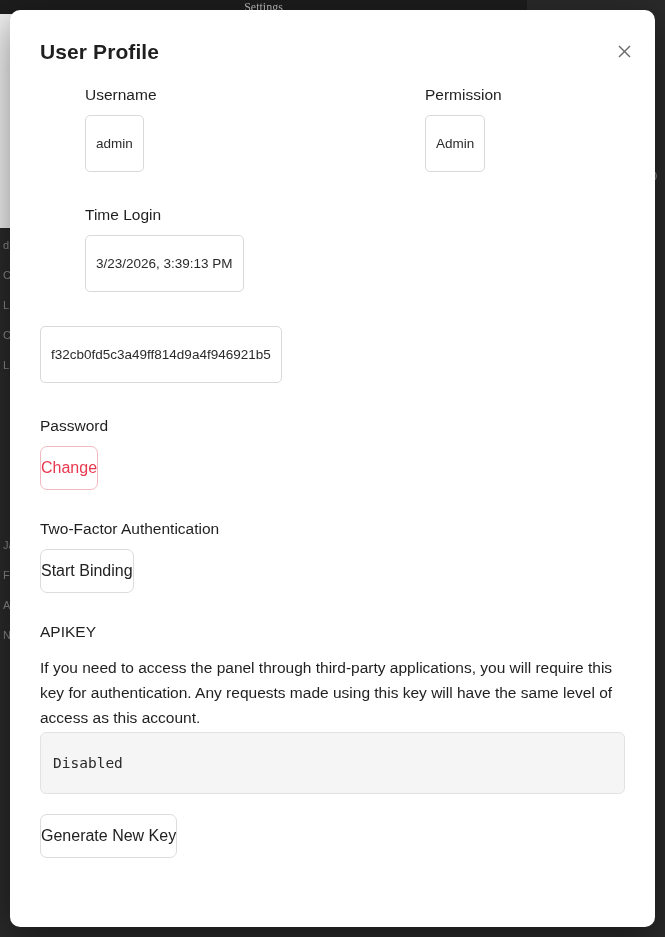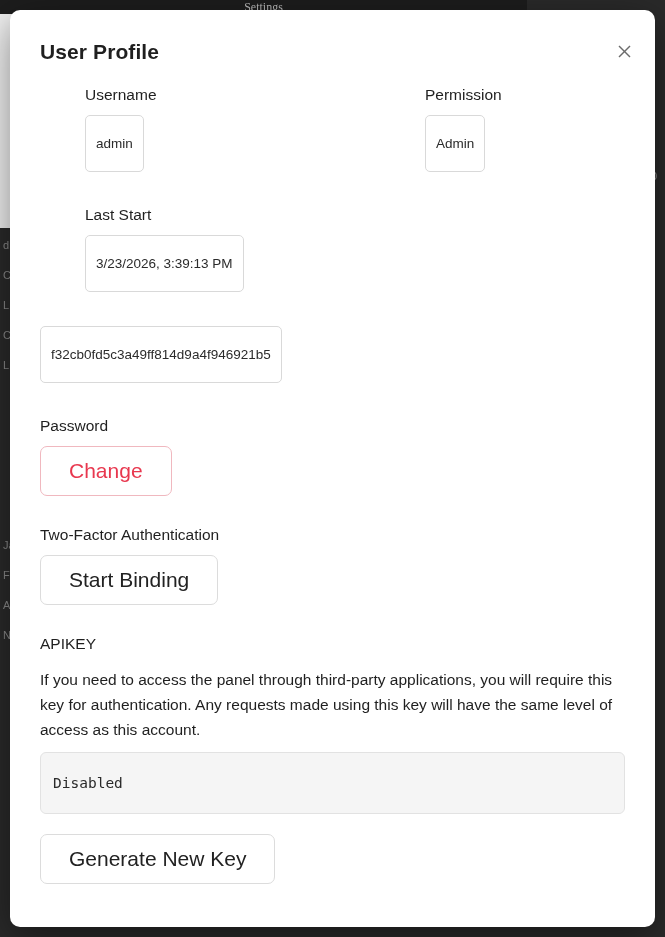--- a/index.html
+++ b/index.html
@@ -143,36 +143,36 @@
     white-space: nowrap;
   }
   .row-gap { height: 34px; }
   .row-gap-sm { height: 30px; }
 
   .btn {
     display: inline-block;
     border: 1px solid #dcdcdc;
     border-radius: 7px;
     background: #ffffff;
-    padding: 12px 28px;
-    font-size: 21px;
+    padding: 12px 0;
+    font-size: 16px;
     color: #222222;
     cursor: pointer;
     box-sizing: border-box;
   }
   .btn-danger {
     color: #e8384f;
     border: 1px solid #f0b8bf;
   }
 
   .apikey-desc {
     font-size: 15.5px;
     color: #1f1f1f;
     line-height: 1.62;
-    margin: 14px 0 10px 0;
+    margin: 14px 0 2px 0;
     max-width: 580px;
   }
   .apikey-box {
     width: 585px;
     border: 1px solid #e2e2e2;
     border-radius: 6px;
     background: #f5f5f5;
     padding: 22px 12px;
     font-family: "DejaVu Sans Mono", monospace;
     font-size: 14.5px;
@@ -229,21 +229,21 @@
       <div class="col">
         <div class="field-label">Permission</div>
         <div class="readonly-box">Admin</div>
       </div>
     </div>
 
     <div class="row-gap"></div>
 
     <div class="grid2">
       <div class="col">
-        <div class="field-label">Last Start</div>
+        <div class="field-label">Time Login</div>
         <div class="readonly-box">3/23/2026, 3:39:13 PM</div>
       </div>
     </div>
 
     <div class="row-gap"></div>
 
     <div>
       <div class="readonly-box">f32cb0fd5c3a49ff814d9a4f946921b5</div>
     </div>
 

